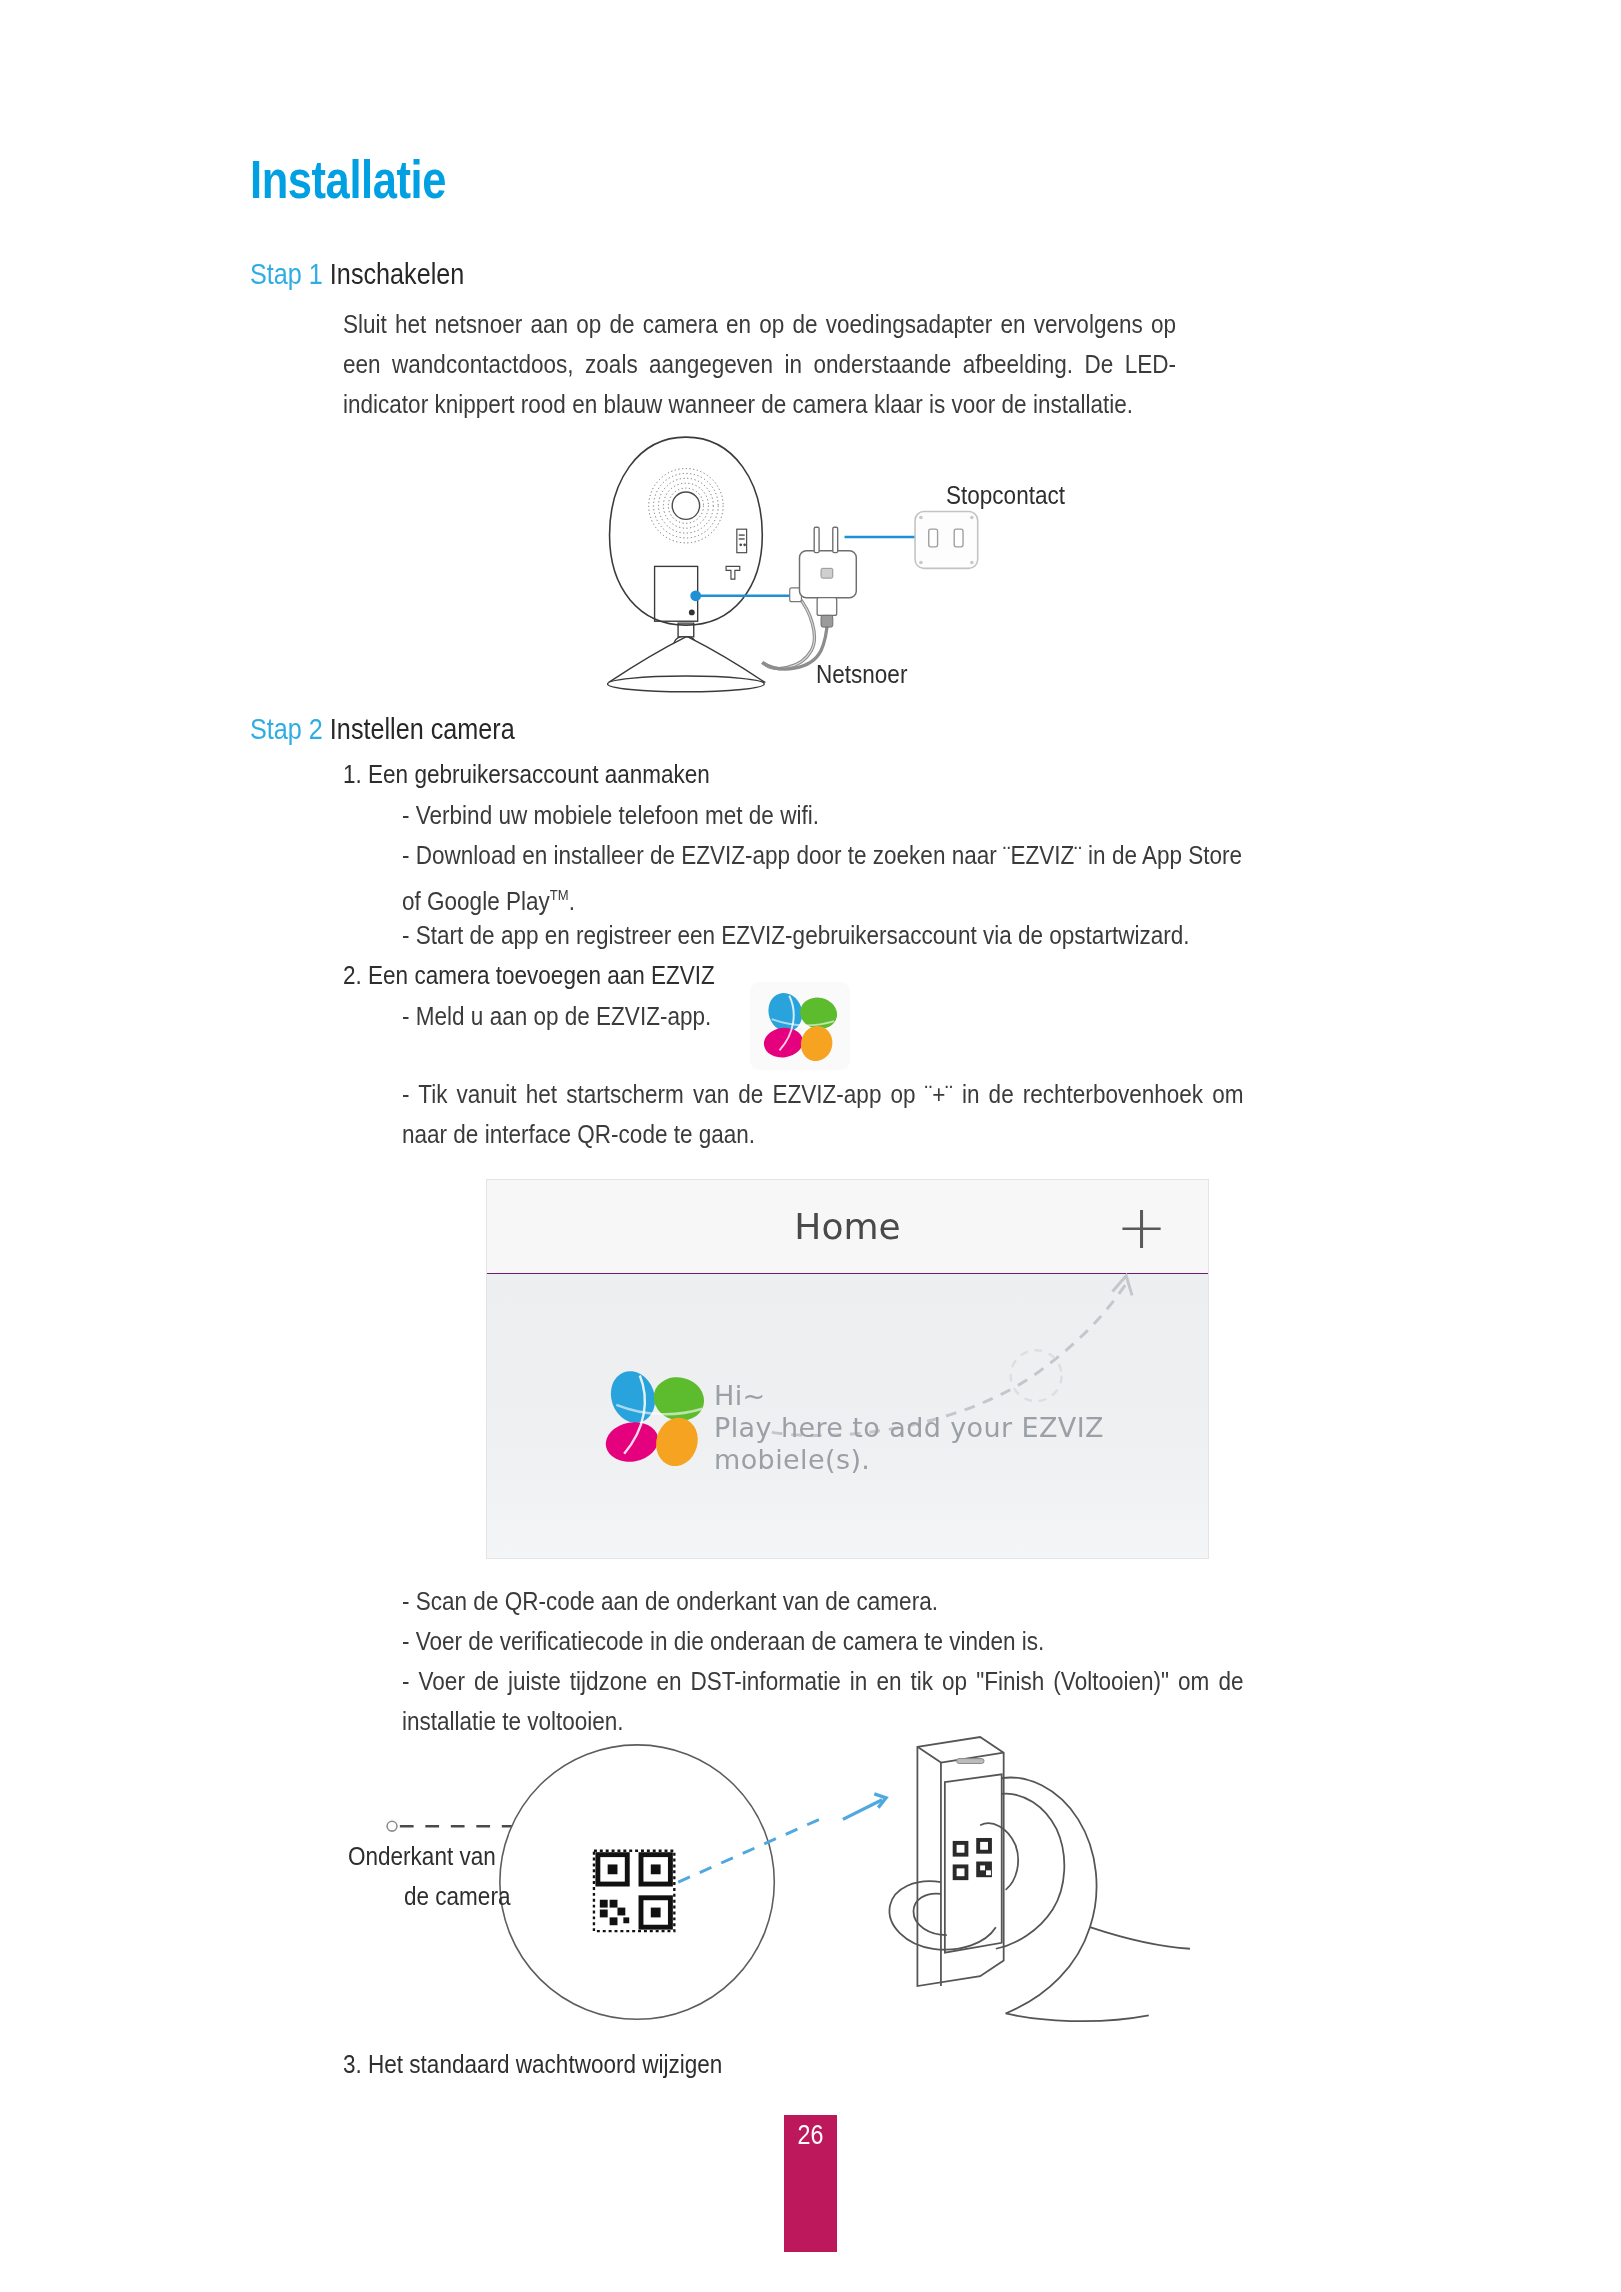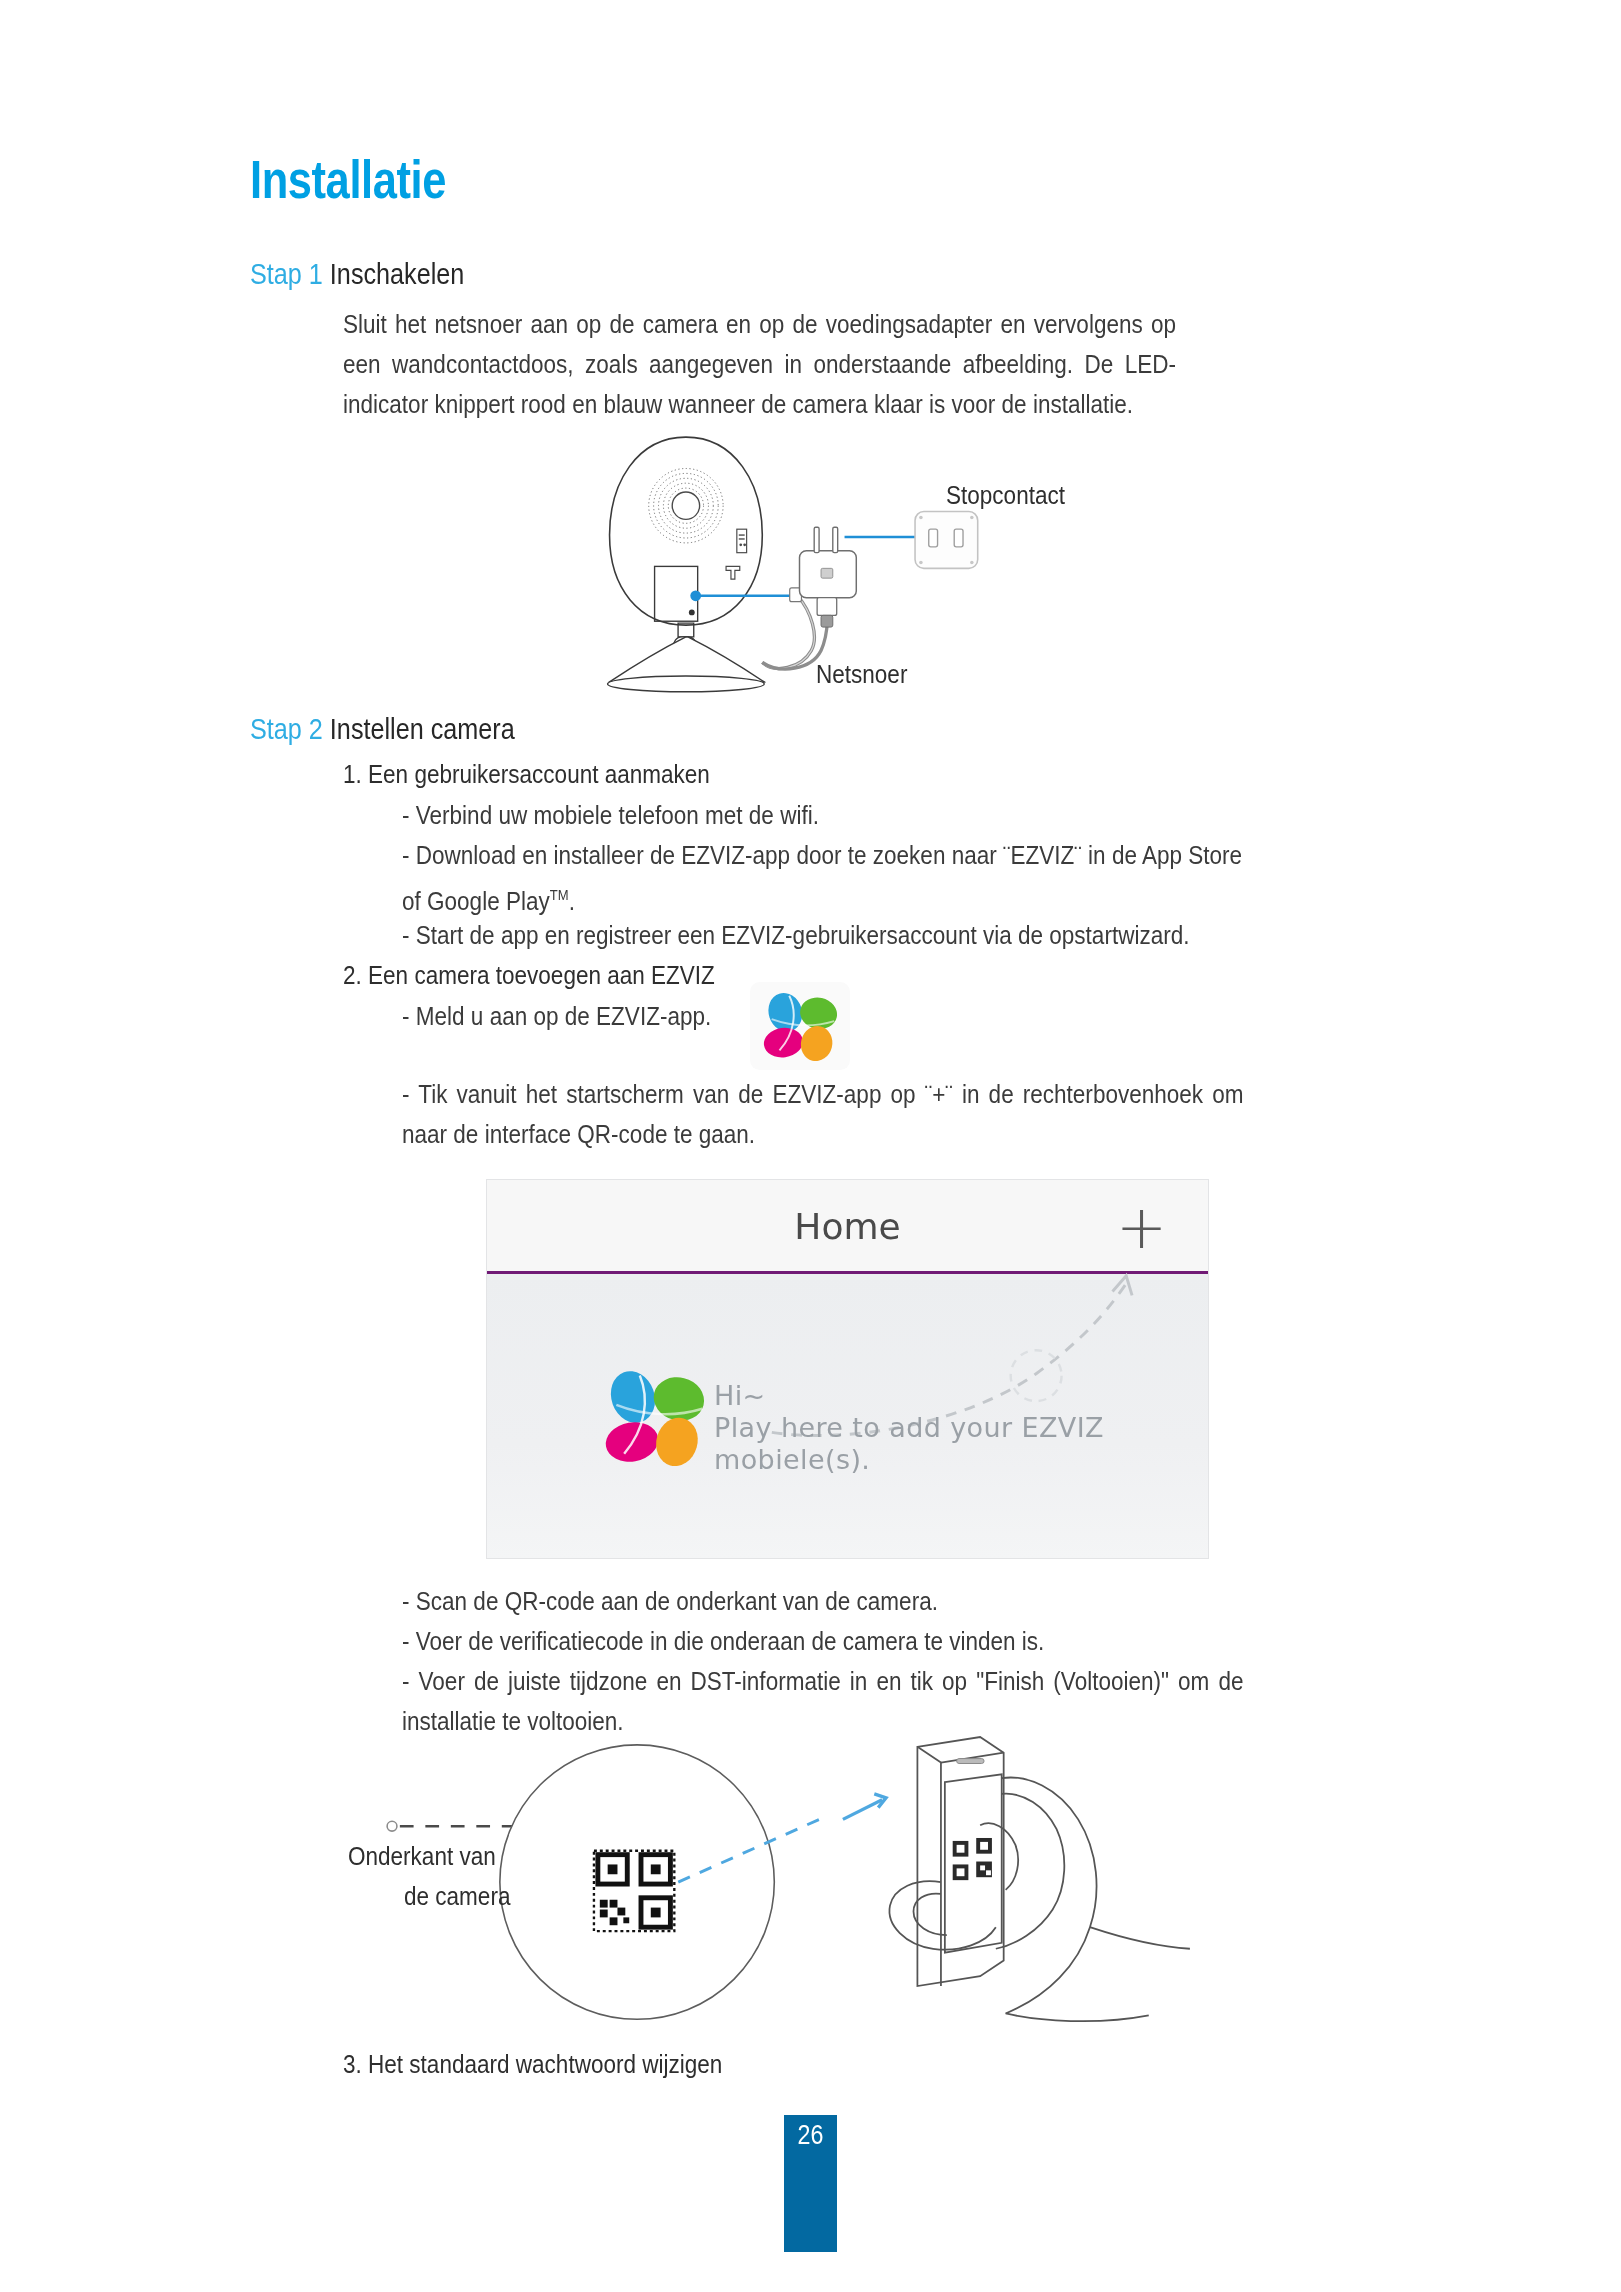--- a/index.html
+++ b/index.html
@@ -100,21 +100,21 @@
     top: 1179px;
     width: 723px;
     height: 380px;
     background: #f2f3f4;
     border: 1px solid #e3e4e6;
   }
   .phone-shot .navbar {
     position: relative;
     height: 94px;
     background: #f7f7f7;
-    border-bottom: 3px solid #701a75;
+    border-bottom: 1px solid #701a75;
   }
   .phone-shot .navbar .nav-title {
     position: absolute;
     left: 0; right: 0; top: 25.5px;
     text-align: center;
     font-size: 36px;
     color: #4a4a4a;
     font-family: "DejaVu Sans", sans-serif;
   }
   .phone-shot .navbar .plus {
@@ -146,21 +146,21 @@
   
   .fig-qr { position: absolute; left: 294px; top: 1735px; width: 941px; height: 304px; }
 
   
   .page-num-bar {
     position: absolute;
     left: 784px;
     top: 2115px;
     width: 53px;
     height: 137px;
-    background: #0369a1;
+    background: #be185d;
     padding-left: 8px;
   }
   .page-num-bar .num {
     position: absolute;
     left: 0; right: 0; top: 3.9px;
     text-align: center;
     font-size: 27.4px;
     color: #ffffff;
     transform: scaleX(0.85);
   }

